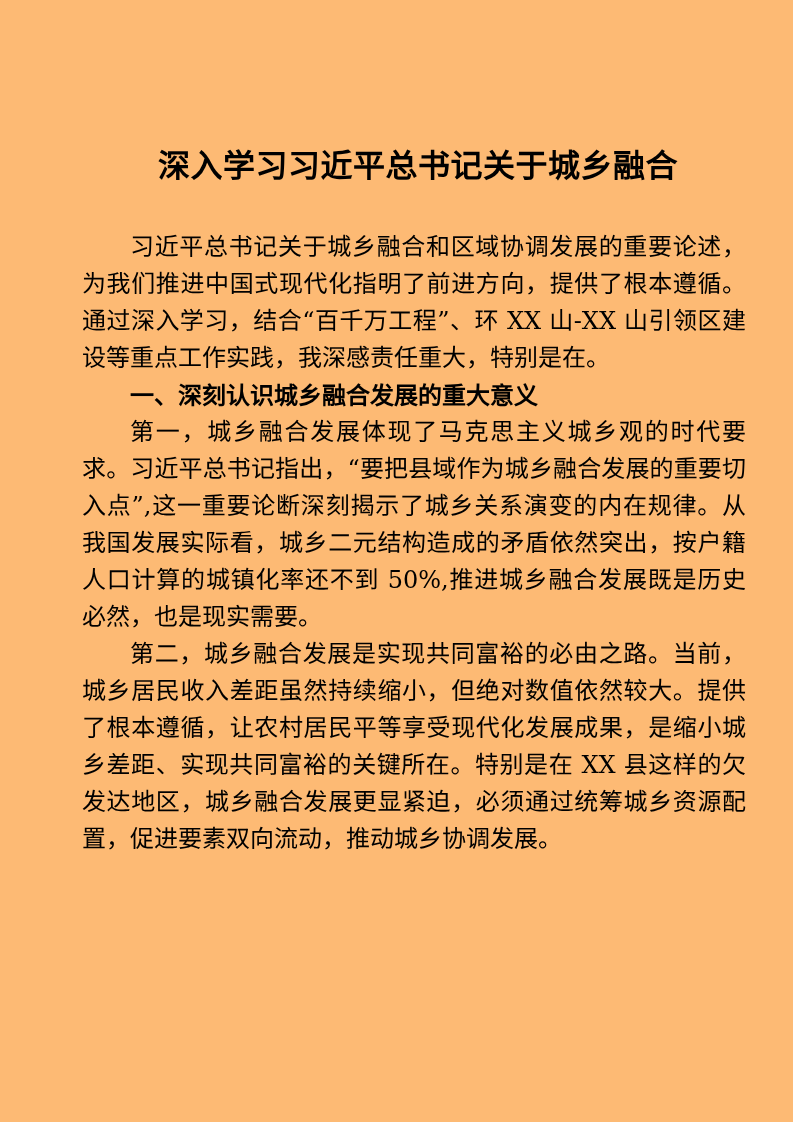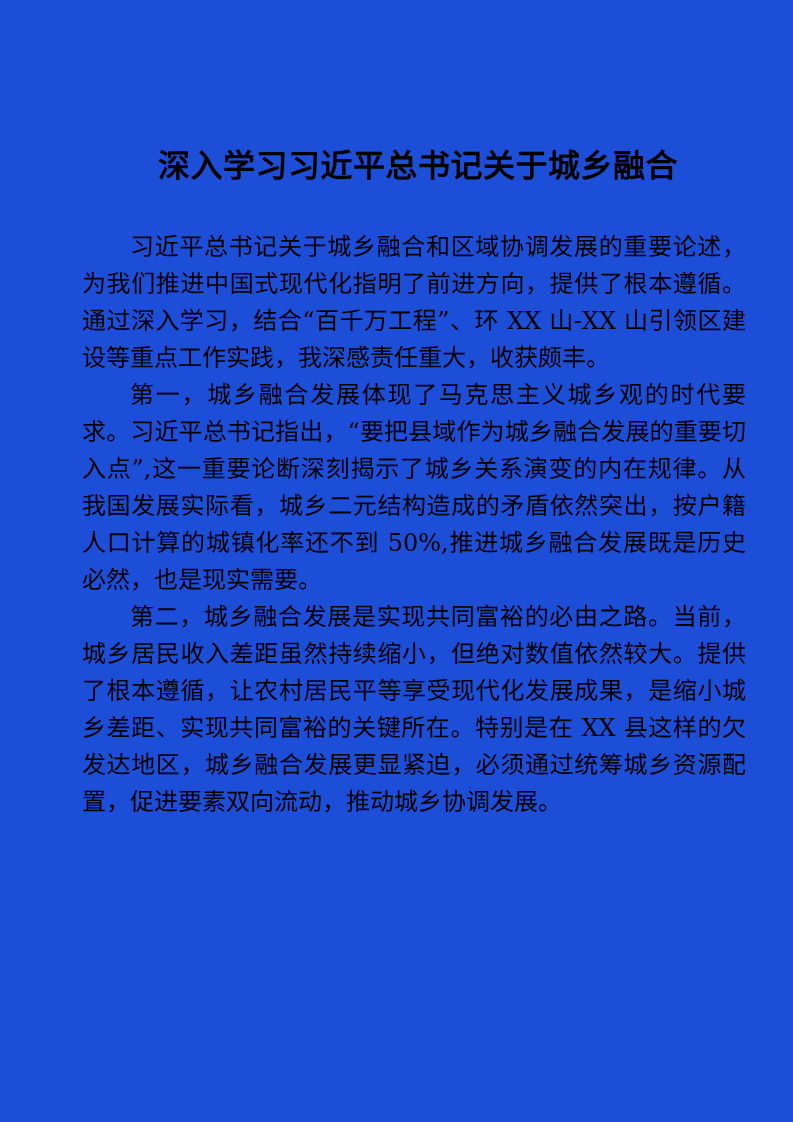--- a/index.html
+++ b/index.html
@@ -4,21 +4,21 @@
 <style>
   * { margin: 0; padding: 0; box-sizing: border-box; }
 
   html, body { background: #ffffff; }
 
   .page {
     position: relative;
     width: 793px;
     height: 1122px;
     margin: 0 auto;
-    background: #1d4ed8;
+    background: #fdba74;
     color: #000000;
     overflow: hidden;
     padding: 145px 47px 40px 82px; 
   }
 
   
   .doc-title {
     font-family: "Liberation Serif", serif;
     font-weight: 700;
     font-size: 32px;
@@ -54,21 +54,22 @@
 </style>
 </head>
 <body>
 
 <div class="page">
 
   <div class="doc-title">
     <div class="line1">深入学习习近平总书记关于城乡融合</div>
   </div>
 
-  <p class="para">习近平总书记关于城乡融合和区域协调发展的重要论述，为我们推进中国式现代化指明了前进方向，提供了根本遵循。通过深入学习，结合“百千万工程”、环 XX 山-XX 山引领区建设等重点工作实践，我深感责任重大，收获颇丰。</p>
+  <p class="para">习近平总书记关于城乡融合和区域协调发展的重要论述，为我们推进中国式现代化指明了前进方向，提供了根本遵循。通过深入学习，结合“百千万工程”、环 XX 山-XX 山引领区建设等重点工作实践，我深感责任重大，特别是在。</p>
 
+  <h2 class="section-heading">一、深刻认识城乡融合发展的重大意义</h2>
 
 
   <p class="para">第一，城乡融合发展体现了马克思主义城乡观的时代要求。习近平总书记指出，“要把县域作为城乡融合发展的重要切入点”,这一重要论断深刻揭示了城乡关系演变的内在规律。从我国发展实际看，城乡二元结构造成的矛盾依然突出，按户籍人口计算的城镇化率还不到 50%,推进城乡融合发展既是历史必然，也是现实需要。</p>
 
   <p class="para">第二，城乡融合发展是实现共同富裕的必由之路。当前，城乡居民收入差距虽然持续缩小，但绝对数值依然较大。提供了根本遵循，让农村居民平等享受现代化发展成果，是缩小城乡差距、实现共同富裕的关键所在。特别是在 XX 县这样的欠发达地区，城乡融合发展更显紧迫，必须通过统筹城乡资源配置，促进要素双向流动，推动城乡协调发展。</p>
 
 </div>
 
 </body></html>

